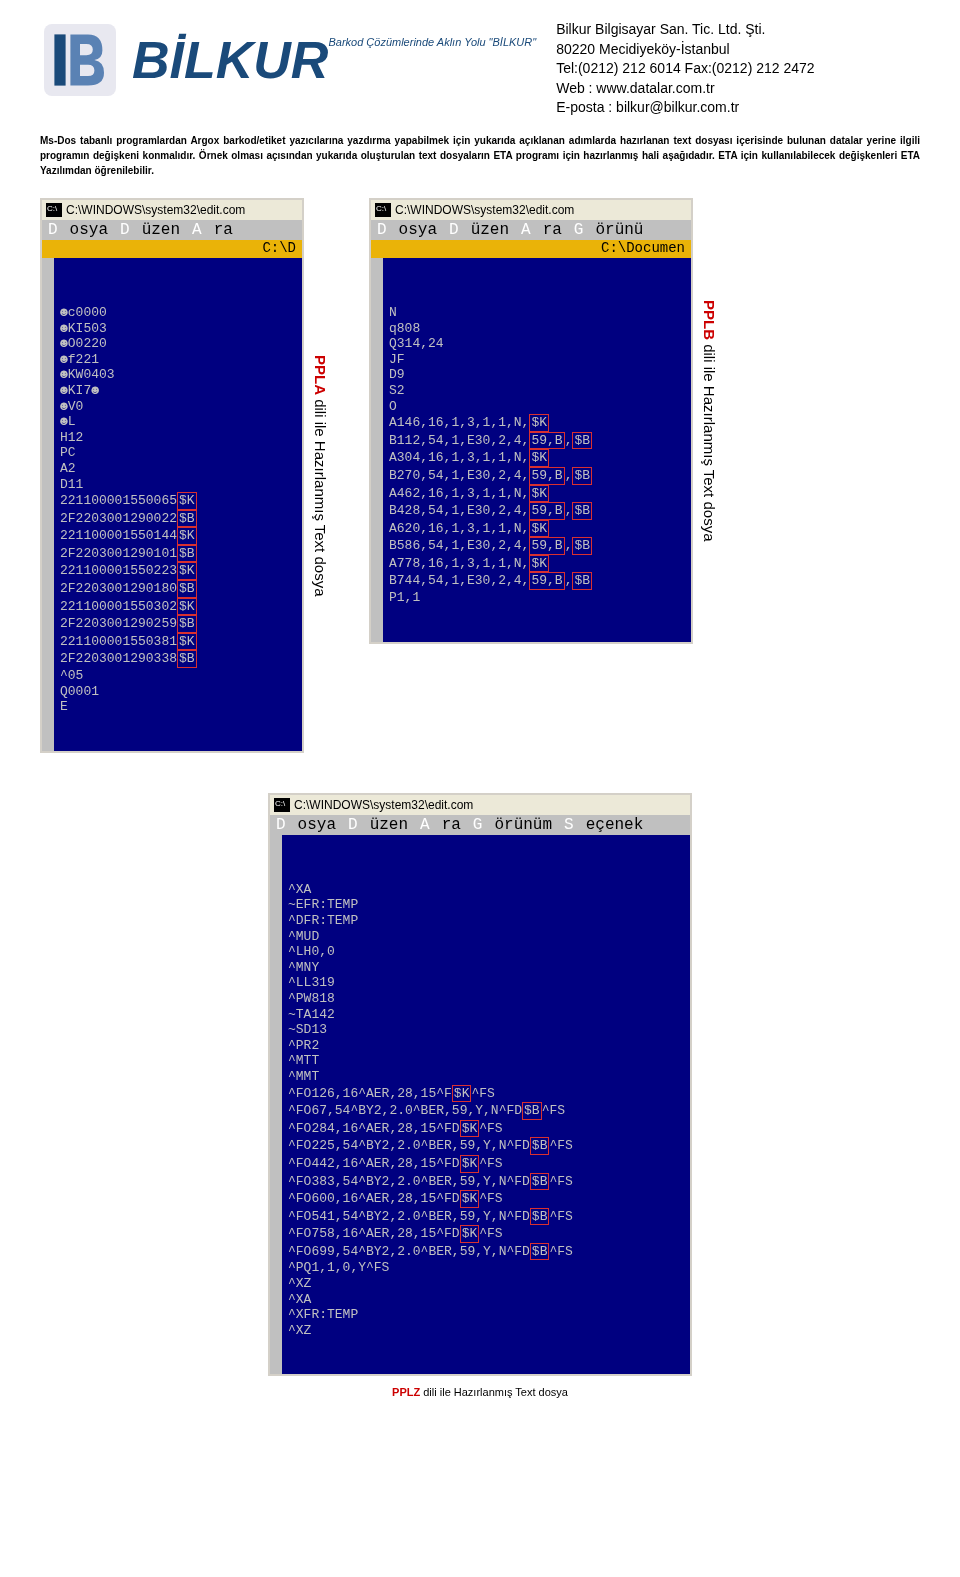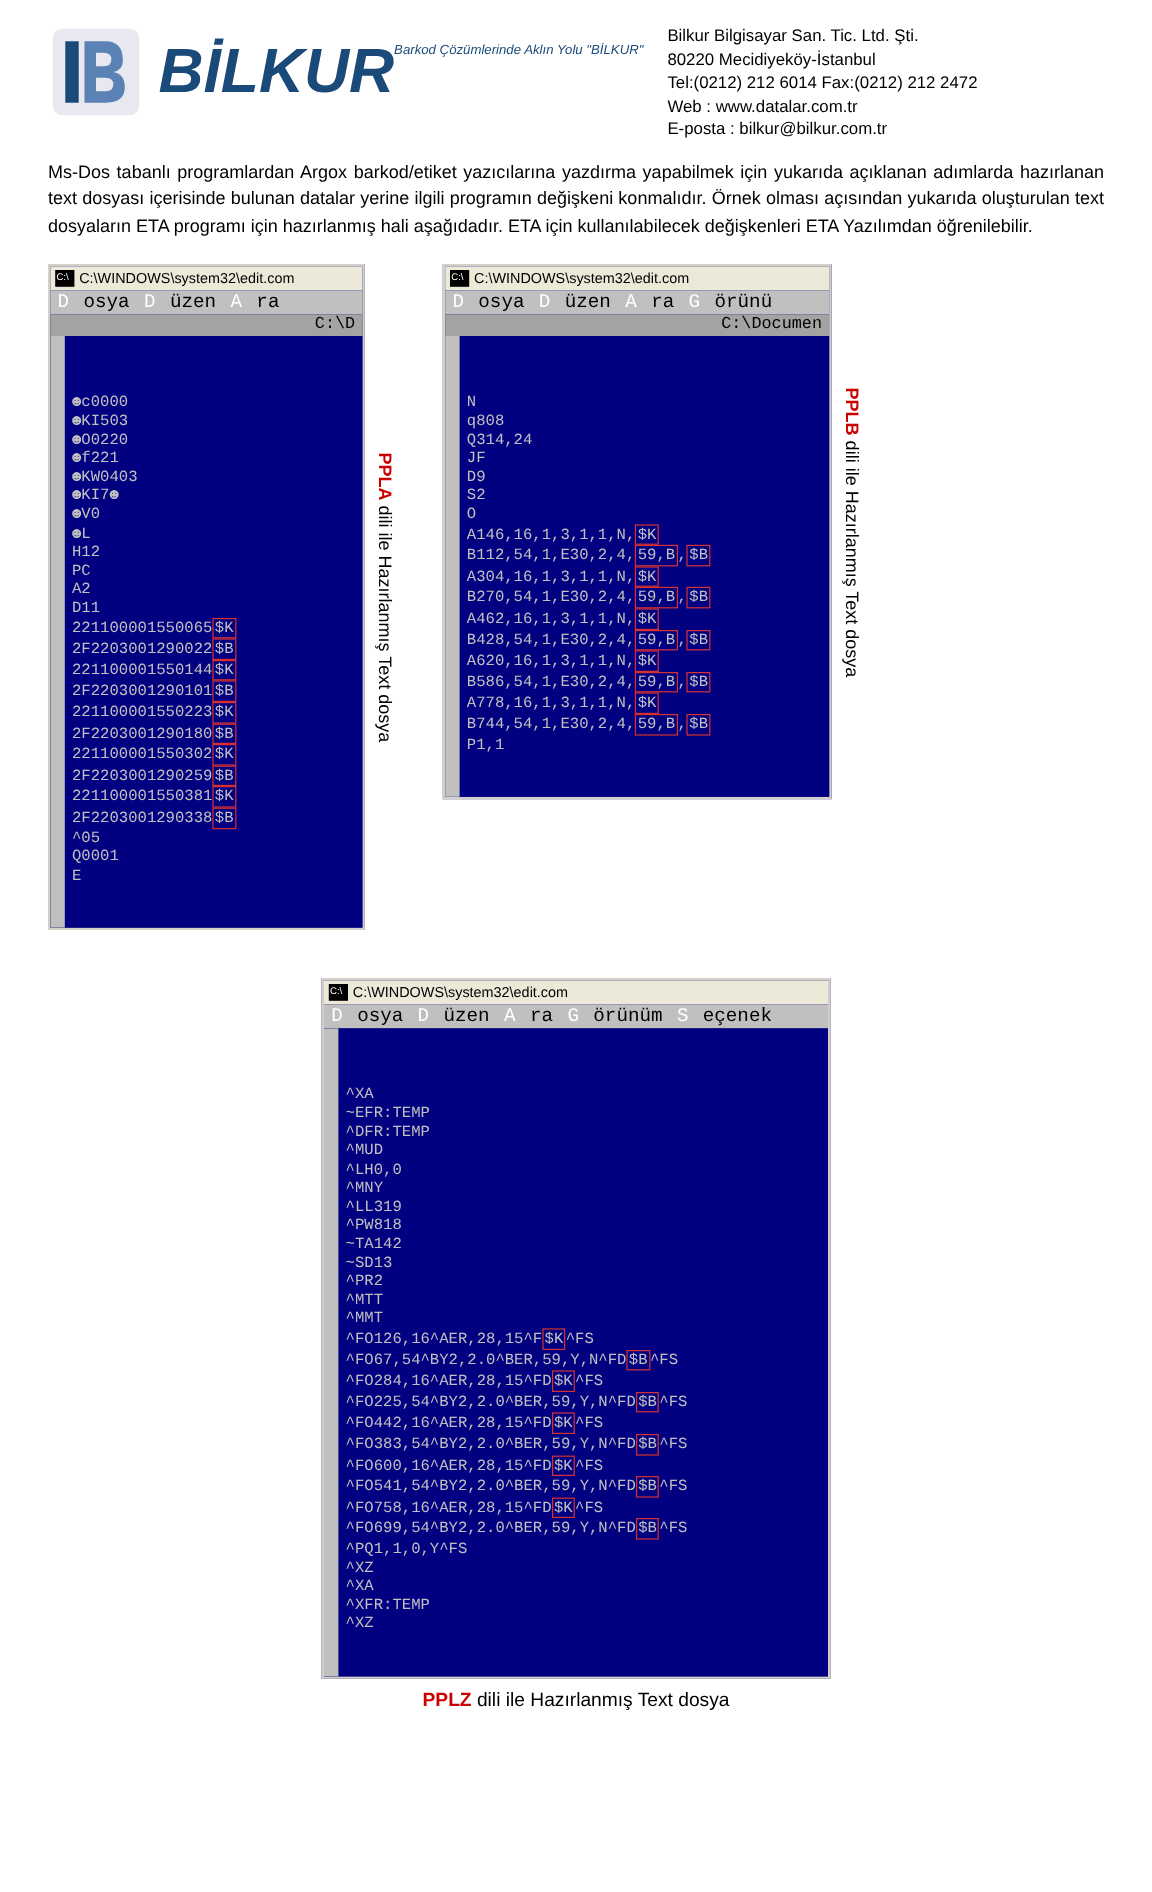--- a/index.html
+++ b/index.html
@@ -46,25 +46,26 @@
     margin-top: 2px;
   }
   .company-info {
     font-size: 14px;
     line-height: 1.4;
     flex: 1;
     text-align: left;
     color: #000;
   }
   .main-paragraph {
-    font-size: 15px;
+    font-size: 10px;
     line-height: 1.5;
     text-align: justify;
     color: #000;
     margin-bottom: 20px;
+    font-weight: bold;
   }
   .middle-row {
     display: flex;
     gap: 40px;
     justify-content: flex-start;
     align-items: flex-start;
     margin-bottom: 40px;
   }
   .editor-group {
     display: flex;
@@ -104,21 +105,21 @@
   .menubar {
     background: #c0c0c0;
     color: #000;
     padding: 1px 6px;
     font-family: 'Courier New', monospace;
     font-size: 16px;
   }
   .menubar span { margin-right: 12px; }
   .menubar .hot { color: #fff; }
   .pathbar {
-    background: #a3a3a3;
+    background: #eab308;
     color: #000;
     text-align: right;
     padding: 0 6px 2px 6px;
     font-family: 'Courier New', monospace;
     font-size: 14px;
   }
   .edit-body {
     background: #000080;
     color: #c0c0c0;
     padding: 2px 4px 6px 4px;
@@ -147,21 +148,21 @@
     color: #000;
     white-space: nowrap;
   }
   .vertical-label .red { color: #c00; font-weight: bold; }
   .bottom-section {
     display: flex;
     flex-direction: column;
     align-items: center;
   }
   .bottom-label {
-    font-size: 16px;
+    font-size: 11px;
     margin-top: 10px;
   }
   .bottom-label .red { color: #c00; font-weight: bold; }
   
   .logo-icon svg { width: 80px; height: 80px; }
 </style>
 </head>
 <body>
 
 <div class="page">

